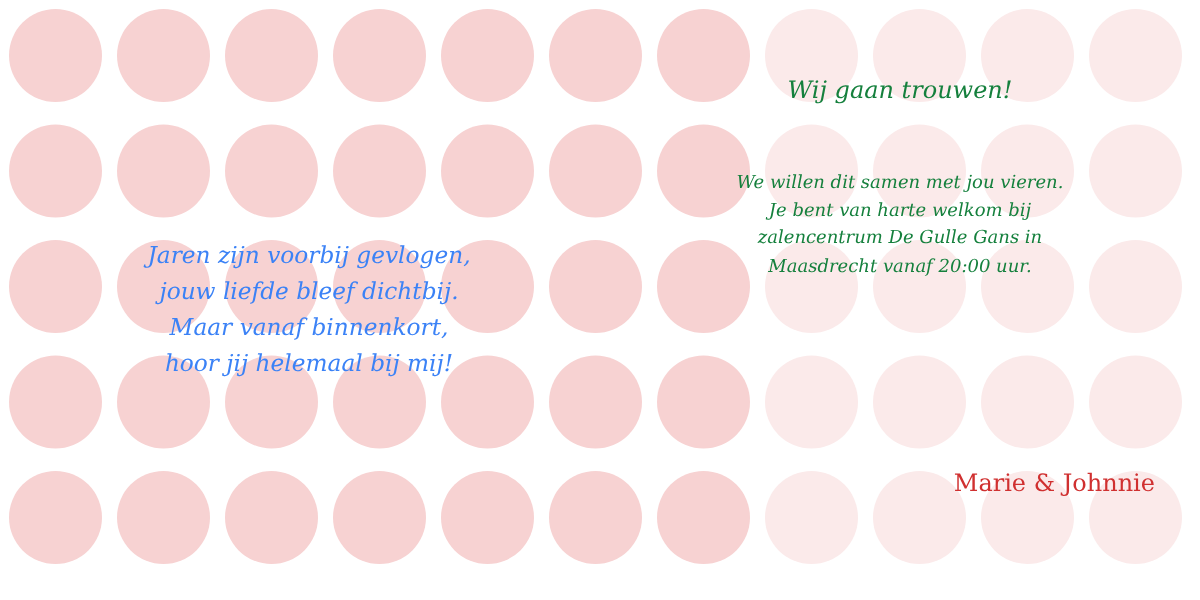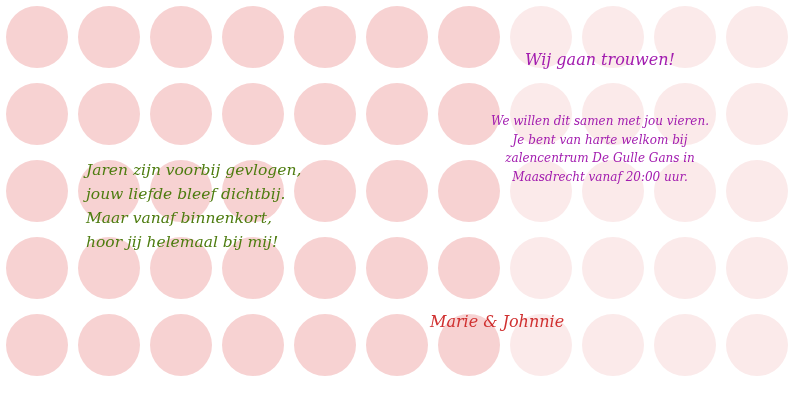--- a/index.html
+++ b/index.html
@@ -26,34 +26,34 @@
   .dot {
     position: absolute;
     border-radius: 50%;
   }
   
   #left-text {
     position: absolute;
     left: 86px;
     top: 158px;
     width: 240px;
-    color: #4d7c0f;
+    color: #3b82f6;
     font-style: italic;
     font-size: 15.5px;
     line-height: 1.55;
-    text-align: left;
+    text-align: center;
     white-space: pre-line;
   }
   
   #right-block {
     position: absolute;
     left: 430px;
     top: 48px;
     width: 340px;
-    color: #a21caf;
+    color: #15803d;
     font-style: italic;
     text-align: center;
   }
   #headline {
     font-size: 16px;
     line-height: 1.5;
     margin-bottom: 40px;
   }
   #date-lines {
     font-size: 16px;
@@ -65,23 +65,22 @@
     font-size: 12px;
     line-height: 1.55;
     white-space: pre-line;
   }
   #signature {
     position: absolute;
     left: 430px;
     top: 312px;
     width: 340px;
     color: #d03030;
-    font-style: italic;
     font-size: 16px;
-    text-align: left;
+    text-align: right;
   }
 </style>
 </head>
 <body>
 
 <div id="card">
 
   <div id="dots">
       <div class="dot" style="width: 62px; height: 62px; left: 6px; top: 6px; background: rgb(247, 210, 210);"></div>
       <div class="dot" style="width: 62px; height: 62px; left: 78px; top: 6px; background: rgb(247, 210, 210);"></div>

